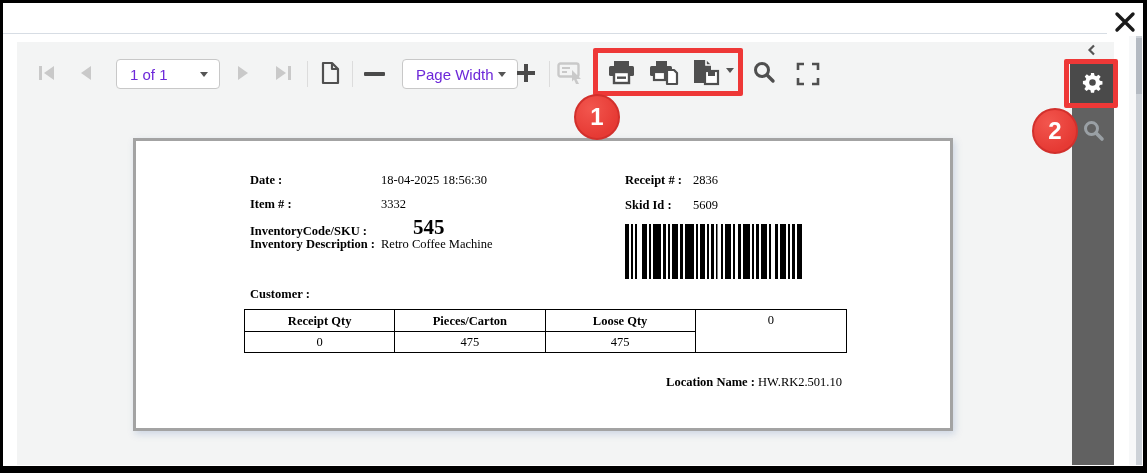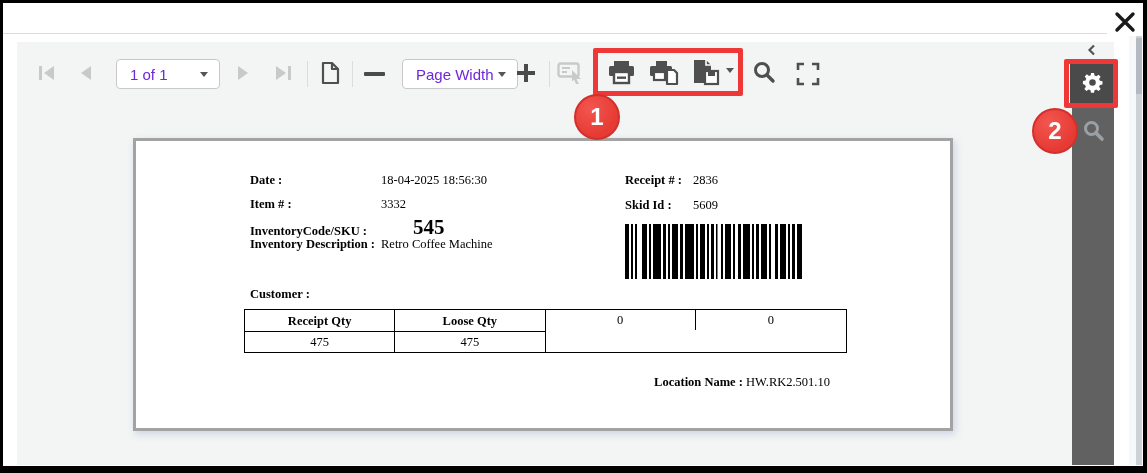--- a/index.html
+++ b/index.html
@@ -41,21 +41,21 @@
   .lrow .lbl{width:131px;}
   .rrow .lbl{width:68px;}
   .sku-big{font-size:21px;font-weight:bold;line-height:14px;}
 
   .qty-table{position:absolute;left:244px;top:309px;width:601px;border:1px solid #000;border-collapse:collapse;
              font-family:"Liberation Serif",serif;font-size:12.5px;display:grid;grid-template-columns:repeat(4,1fr);}
   .qty-cell{border-right:1px solid #000;text-align:center;box-sizing:border-box;}
   .qty-cell:nth-child(4n){border-right:none;}
   .qty-head{font-weight:bold;height:22px;line-height:22px;border-bottom:1px solid #000;}
   .qty-val{height:20px;line-height:20px;}
-  .location-line{position:absolute;left:490px;top:375px;width:340px;text-align:right;
+  .location-line{position:absolute;left:502px;top:375px;width:340px;text-align:right;
                  font-family:"Liberation Serif",serif;font-size:12.5px;}
   .location-line .lbl{font-weight:bold;}
 
   
   .side-strip{left:1072px;top:61px;width:42px;height:404px;background:#616161;z-index:2;}
   .side-collapse{left:1082px;top:43px;width:18px;height:16px;display:flex;align-items:center;justify-content:center;cursor:pointer;z-index:3;}
   .side-gear-btn{left:1070px;top:64px;width:44px;height:40px;background:#4a4a4a;display:flex;align-items:center;justify-content:center;cursor:pointer;z-index:3;}
   .side-search-btn{left:1072px;top:110px;width:42px;height:44px;display:flex;align-items:center;justify-content:center;cursor:pointer;z-index:3;}
 
   
@@ -284,20 +284,21 @@
           <rect x="163" width="2" height="55"></rect>
             <rect x="167" width="3" height="55"></rect>
             <rect x="172" width="5" height="55"></rect>
         </g>
       </svg>
     </div>
   </div>
 
   <div class="qty-table">
     <div class="qty-cell qty-head">Receipt Qty</div>
+    <div class="qty-cell qty-head">Pieces/Carton</div>
     <div class="qty-cell qty-head">Loose Qty</div>
     <div class="qty-cell qty-val">0</div>
     <div class="qty-cell qty-val">0</div>
     <div class="qty-cell qty-val">475</div>
     <div class="qty-cell qty-val">475</div>
   </div>
 
   <div class="location-line">
     <span class="lbl">Location Name :</span>
     <span> </span>

